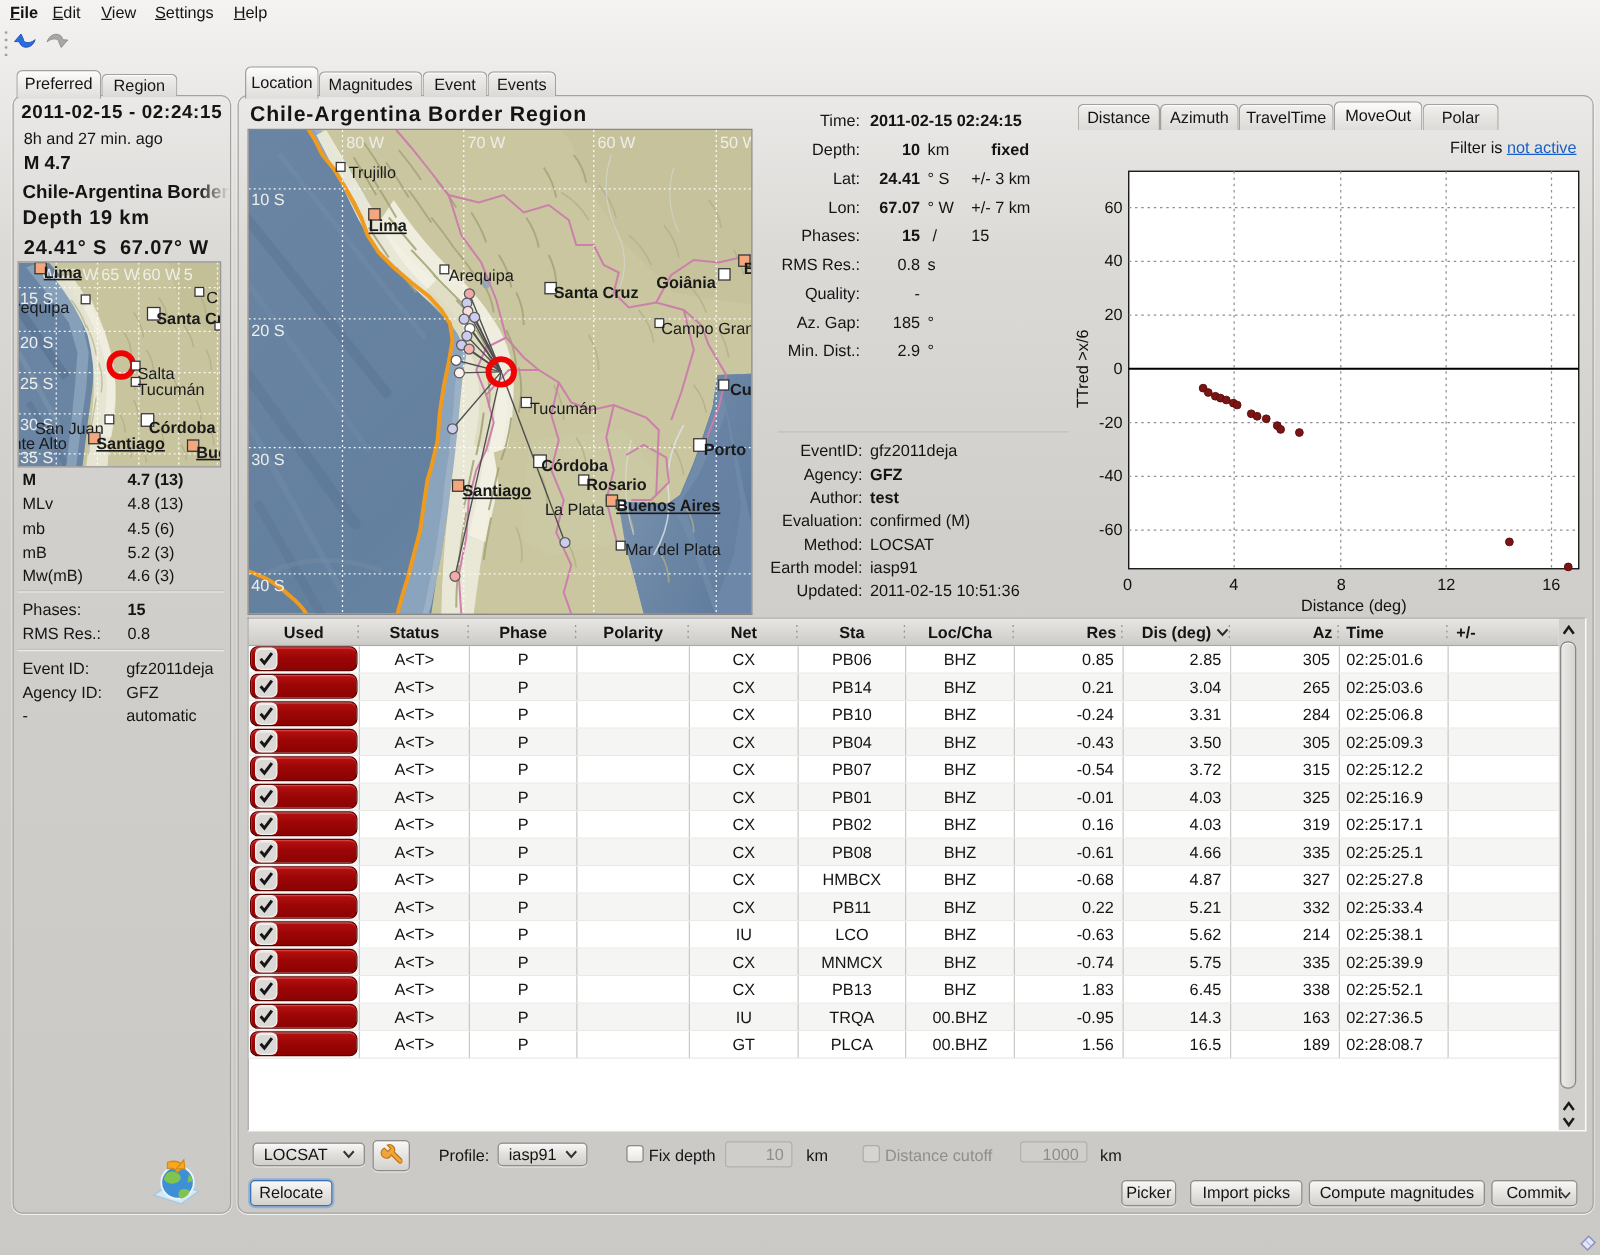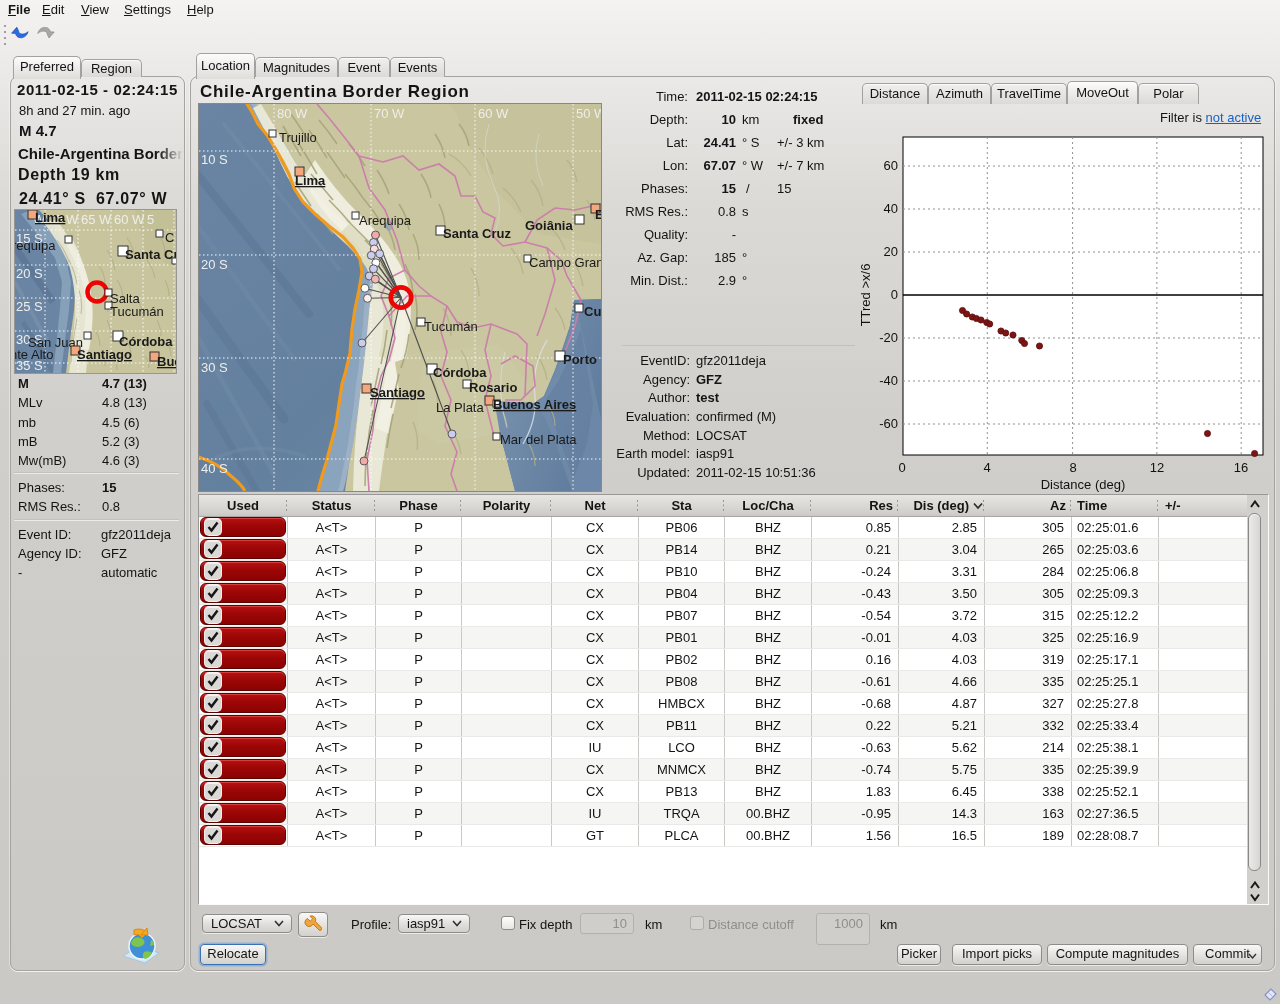--- a/index.html
+++ b/index.html
@@ -879,21 +879,21 @@
 <div class="combo" style="left:398px;top:914px;width:72px;height:19px;line-height:17px;padding-left:8px;box-sizing:border-box;">iasp91</div>
 <svg class="abs" style="left:452px;top:920px" width="10" height="7">
     <path d="M1 1 L5 5.5 L9 1" stroke="#333" stroke-width="1.6" fill="none"></path>
   </svg>
 <div class="abs" style="left:501px;top:916px;width:14px;height:14px;border:1px solid #8f8d8a;border-radius:3px;background:linear-gradient(#fdfdfc,#e8e6e3);box-sizing:border-box;"></div>
 <div class="abs" style="left:519px;top:917px;">Fix depth</div>
 <div class="abs" style="left:580px;top:913px;width:54px;height:21px;border:1px solid #b3b1ae;border-radius:3px;background:#d0cecb;box-sizing:border-box;color:#908e8b;text-align:right;line-height:19px;padding-right:6px;">10</div>
 <div class="abs" style="left:645px;top:917px;">km</div>
 <div class="abs" style="left:690px;top:916px;width:14px;height:14px;border:1px solid #aeaca9;border-radius:3px;background:#d6d4d1;box-sizing:border-box;"></div>
 <div class="abs" style="left:708px;top:917px;color:#908e8b;">Distance cutoff</div>
-<div class="abs" style="left:816px;top:913px;width:54px;height:32px;border:1px solid #b3b1ae;border-radius:3px;background:#d0cecb;box-sizing:border-box;color:#908e8b;text-align:right;line-height:19px;padding-right:6px;">1000</div>
+<div class="abs" style="left:816px;top:913px;width:54px;height:17px;border:1px solid #b3b1ae;border-radius:3px;background:#d0cecb;box-sizing:border-box;color:#908e8b;text-align:right;line-height:19px;padding-right:6px;">1000</div>
 <div class="abs" style="left:880px;top:917px;">km</div>
 <div class="btn" style="left:200px;top:944px;width:64px;height:19px;line-height:18px;border-color:#3b70b4;box-shadow:0 0 0 1.5px rgba(100,155,220,.55);">Relocate</div>
 <div class="btn" style="left:897px;top:944px;width:42px;height:19px;line-height:18px;">Picker</div>
 <div class="btn" style="left:952px;top:944px;width:88px;height:19px;line-height:18px;">Import picks</div>
 <div class="btn" style="left:1047px;top:944px;width:139px;height:19px;line-height:18px;">Compute magnitudes</div>
 <div class="btn" style="left:1193px;top:944px;width:67px;height:19px;line-height:18px;">Commit</div>
 <svg class="abs" style="left:1248px;top:953px" width="9" height="7">
     <path d="M1 1 L4.5 5 L8 1" stroke="#333" stroke-width="1.4" fill="none"></path>
   </svg>
 <svg class="abs" style="left:1263px;top:987px" width="15" height="15" viewBox="0 0 15 15">

